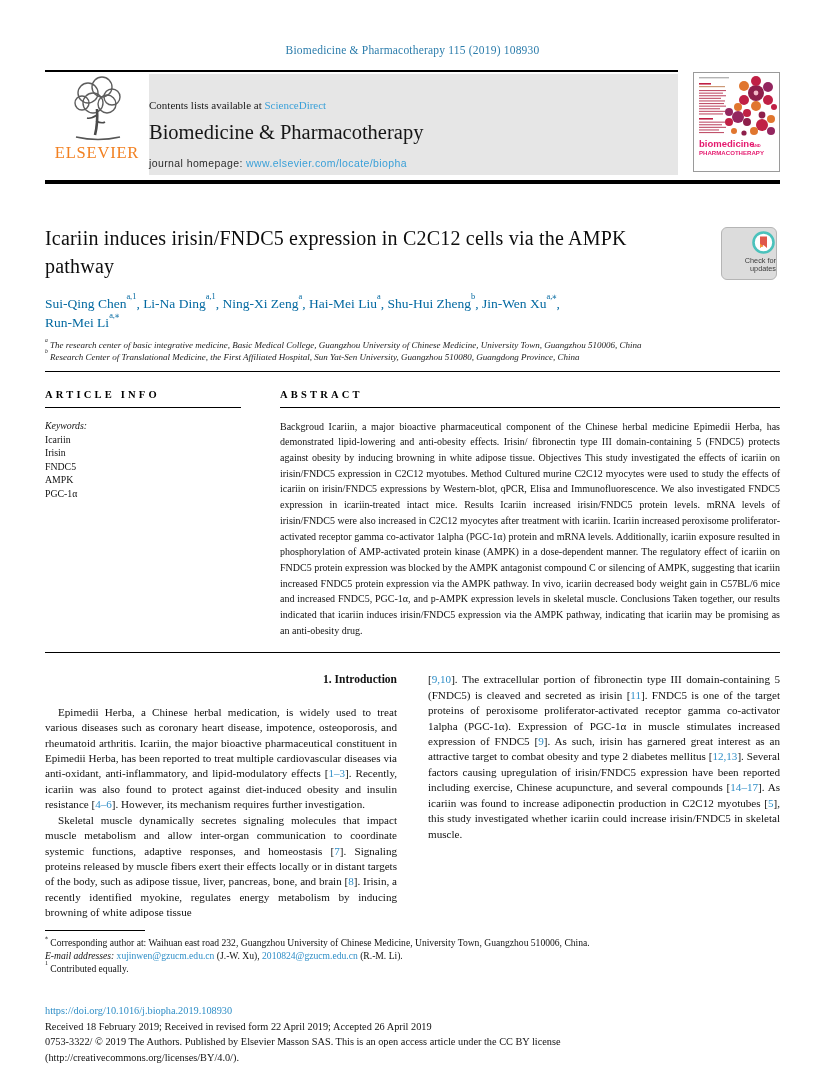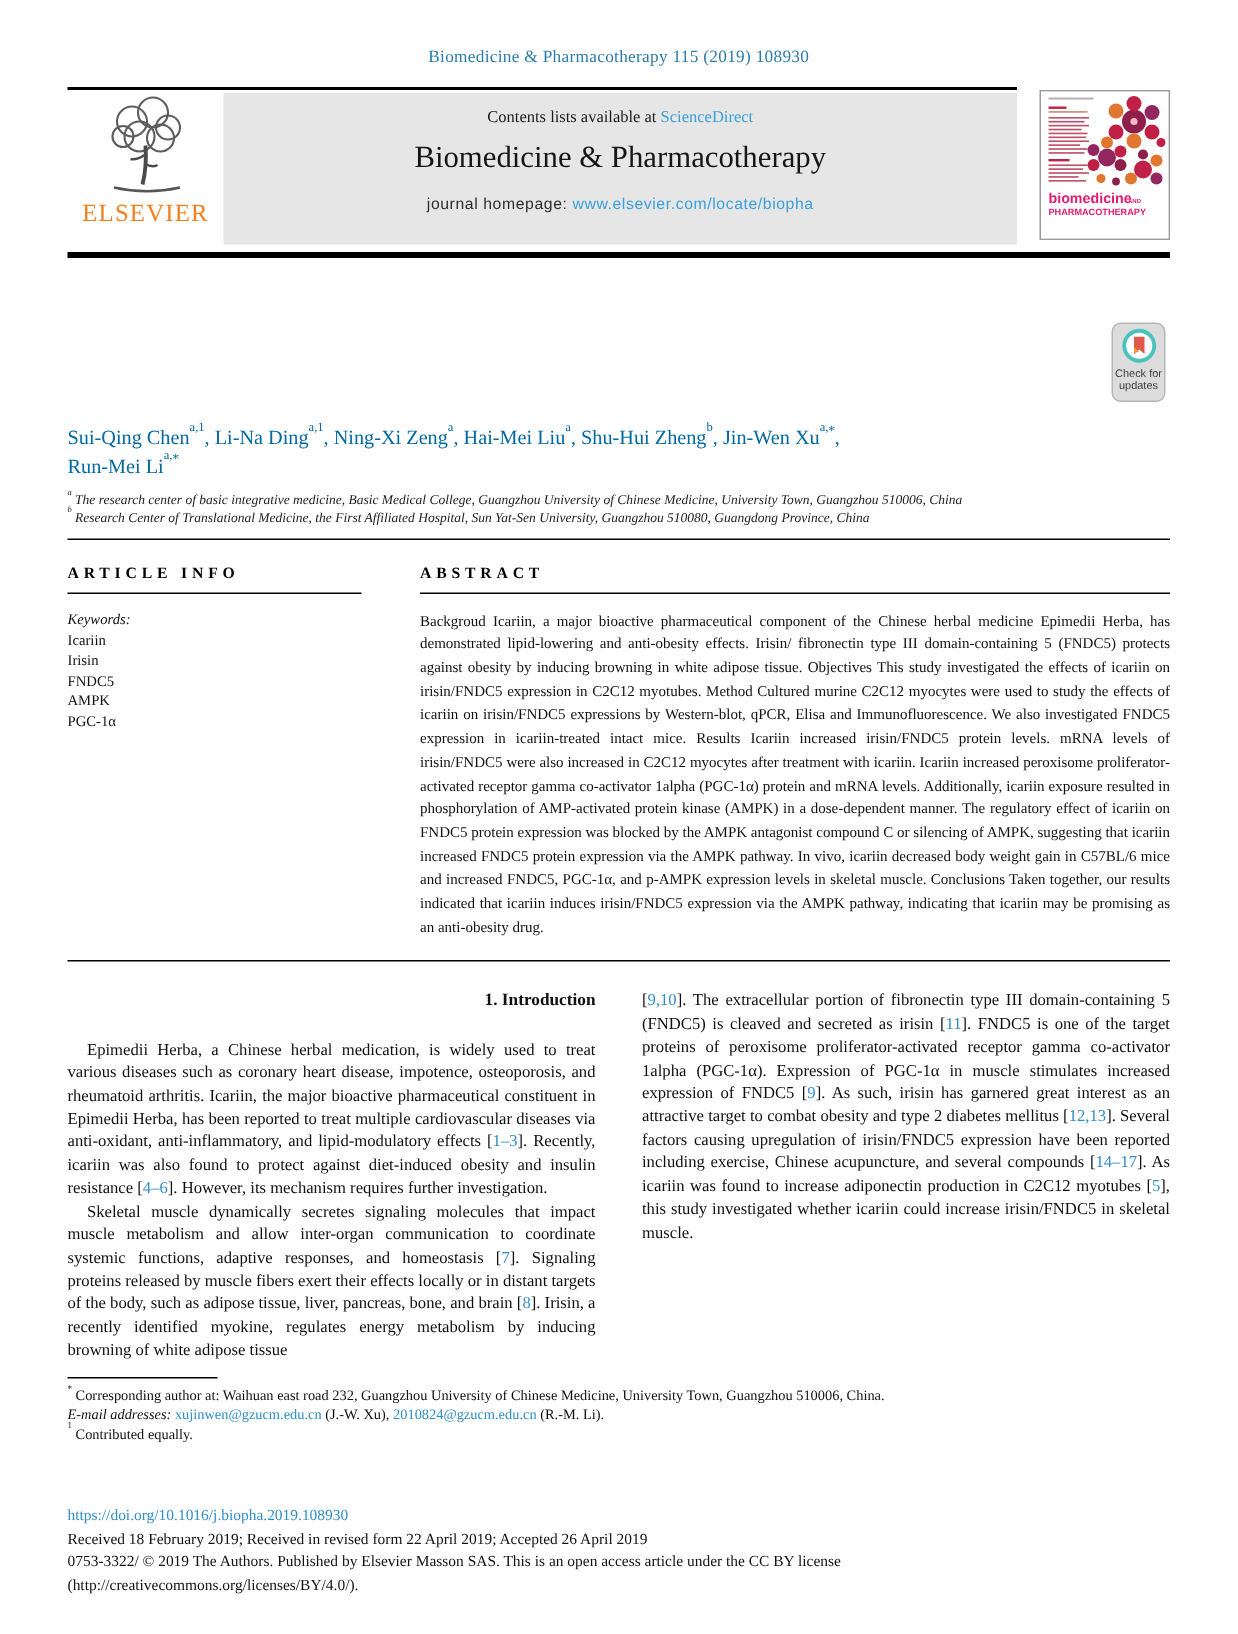--- a/index.html
+++ b/index.html
@@ -1,40 +1,40 @@
 <!DOCTYPE html>
 <html><head>
 <meta charset="utf-8">
 <style>
   *{margin:0;padding:0;box-sizing:border-box}
   html,body{background:#ffffff}
   .page{width:825px;height:1089px;margin:0 auto;background:#fff;position:relative;overflow:hidden;
         font-family:"Liberation Serif","DejaVu Serif",serif;color:#111}
-  .citation{padding-top:32px;text-align:center;font-size:11.5px;letter-spacing:.2px;color:#2b7cab}
+  .citation{padding-top:44px;text-align:center;font-size:11.5px;letter-spacing:.2px;color:#2b7cab}
 
   
   .header-wrap{position:relative;margin:14px 45px 0;height:114px}
   .rule-thin{position:absolute;top:0;left:0;width:633px;height:2px;background:#000}
   .band-row{position:absolute;top:4px;left:0;width:633px;height:101px;display:flex}
   .logo-box{width:104px;background:#fff;display:flex;flex-direction:column;align-items:center;padding-top:1px}
   .elsevier-label{color:#f28021;font-size:16.5px;letter-spacing:.8px;margin-top:-2px}
-  .gray-band{flex:1;background:#e6e6e6;text-align:center;padding-top:10px}
+  .gray-band{flex:1;background:#e6e6e6;text-align:left;padding-top:25px}
   .contents-line{font-size:11px;color:#1a1a1a}
   .band-title{font-size:20.5px;margin-top:10px;color:#161616}
   .homepage-line{font-family:"Liberation Sans","DejaVu Sans",sans-serif;font-size:10.5px;margin-top:13px;letter-spacing:.4px;color:#2c2c2c}
   .cover{position:absolute;top:2px;right:0;width:87px;height:100px;border:1px solid #9a9a9a;background:#fff}
   .rule-thick{position:absolute;bottom:0;left:0;width:100%;height:4.5px;background:#000}
   .blue{color:#2f8ec7}
   .blue-light{color:#3aa0d8}
 
   
   .title-row{position:relative;margin:41px 45px 0;min-height:56px}
   .title{font-size:20px;line-height:27.5px;font-weight:normal;max-width:642px;letter-spacing:.2px;color:#0d0d0d}
-  .check-badge{position:absolute;right:3px;top:2px;width:36px;height:53px;background:#dcdcdc;border:1px solid #b5b5b5;
-               border-radius:6px;text-align:center;font-family:"Liberation Sans","DejaVu Sans",sans-serif;
+  .check-badge{position:absolute;right:3px;top:2px;width:56px;height:53px;background:#dcdcdc;border:1px solid #b5b5b5;
+               border-radius:6px;text-align:right;font-family:"Liberation Sans","DejaVu Sans",sans-serif;
                font-size:7.3px;line-height:7.8px;color:#3c3c3c;padding-top:2px;cursor:pointer}
   .authors{margin:13px 45px 0;font-size:13.5px;line-height:19px;color:#0369a1}
   sup{font-size:62%;position:relative;top:-.45em;line-height:0}
   .affils{margin:8px 45px 0;font-size:9px;font-style:italic;line-height:11.8px;color:#1c1c1c}
 
   
   .rule-full{margin:7px 45px 0;border-top:1.7px solid #000}
   .ia-section{display:flex;margin:17px 45px 14px}
   .info-col{width:196px;margin-right:39px;flex:none}
   .abs-col{flex:1}
@@ -151,20 +151,21 @@
         </g>
         <text x="5" y="74" font-family="Liberation Sans,sans-serif" font-size="9.5" font-weight="bold" fill="#e5196e">biomedicine</text>
         <text x="58" y="74" font-family="Liberation Sans,sans-serif" font-size="4" font-weight="bold" fill="#e5196e">AND</text>
         <text x="5" y="82" font-family="Liberation Sans,sans-serif" font-size="6.1" font-weight="bold" fill="#e5196e">PHARMACOTHERAPY</text>
       </svg>
     </div>
     <div class="rule-thick"></div>
   </div>
 
   <div class="title-row">
+    <h1 class="title">Icariin induces irisin/FNDC5 expression in C2C12 cells via the AMPK pathway</h1>
     <div class="check-badge">
       <span>
         <svg width="25" height="25" viewBox="0 0 25 25">
           <circle cx="12.5" cy="12.5" r="10" fill="#fff" stroke="#4bc2bc" stroke-width="2.6"></circle>
           <path d="M9 6.5 h7 v11.5 l-3.5 -3 l-3.5 3 z" fill="#e0584b"></path>
           <path d="M9 13.5 l3.5 3 l-3.5 0.8 z" fill="#f59b31"></path>
         </svg>
       </span>
       <div>Check for</div>
       <div>updates</div>

